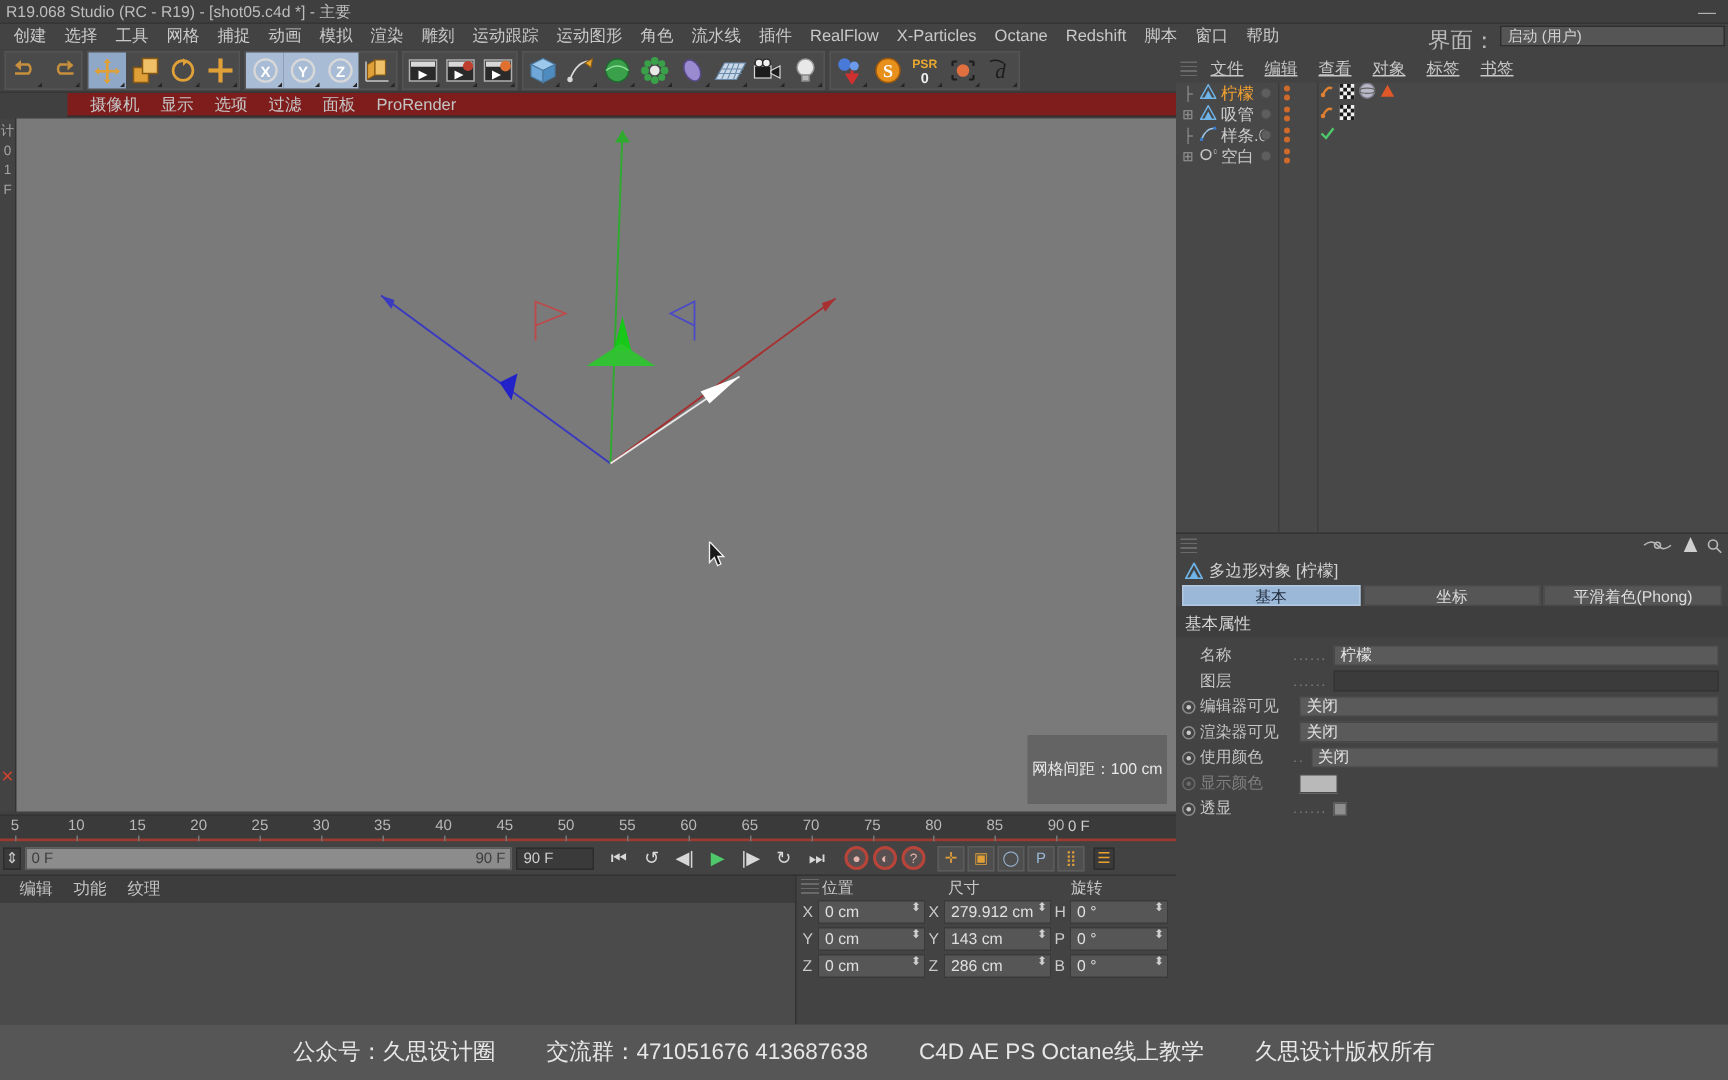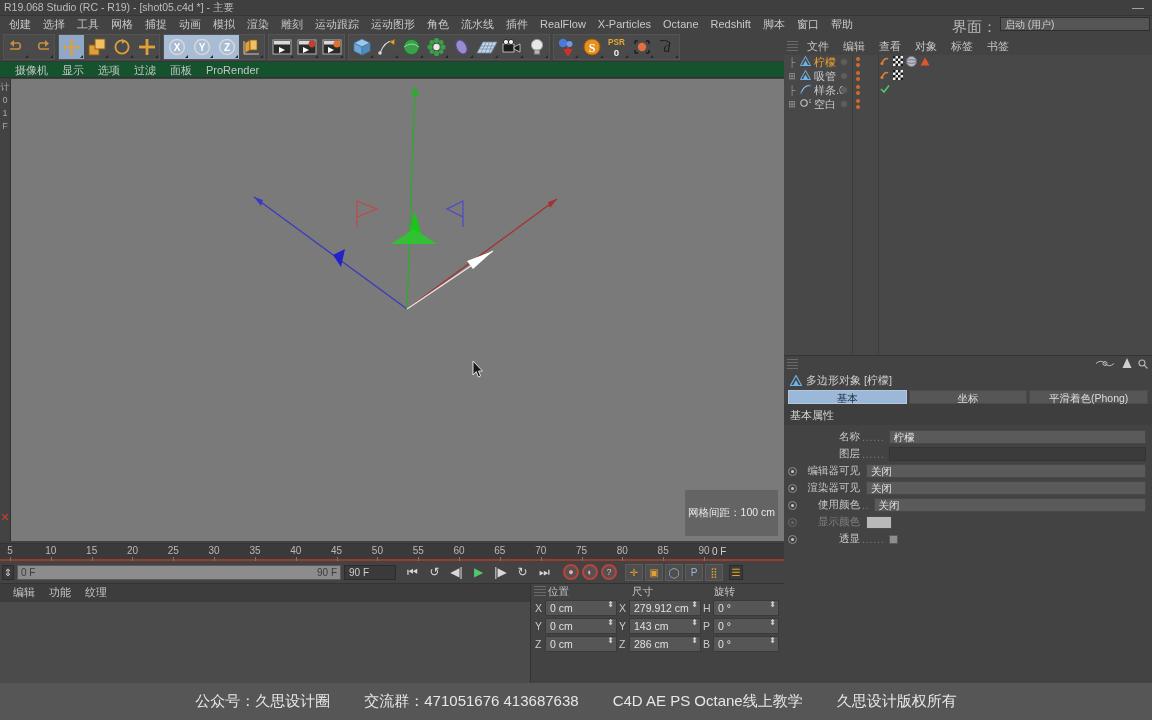--- a/index.html
+++ b/index.html
@@ -56,22 +56,22 @@
   }
   .tbtn.sel { background: #8fa8c8; }
   .tbtn.sel2 { background: #a8bcd6; }
   .tbtn .corner {
     position: absolute; right: 1px; bottom: 1px; width: 0; height: 0;
     border-left: 3px solid transparent; border-bottom: 3px solid #262626;
   }
 
   
   .vpheader {
-    height: 16px; background: #14532d; display: flex; align-items: center;
-    padding-left: 8px; border-bottom: 1px solid #303030; position: relative;
+    height: 16px; background: #7f1d1d; display: flex; align-items: center;
+    padding-left: 8px; border-bottom: 1px solid #303030; position: relative; margin-left: 45px;
   }
   .vpheader .vmi { padding: 0 7px; font-size: 11px; color: #c4c4c4; line-height: 16px; }
   .vp-icons { position: absolute; right: 3px; top: 2px; display: flex; gap: 4px; }
   .vp-ic { width: 11px; height: 11px; opacity: .75; }
 
   
   .left { position: absolute; left: 0; top: 79px; width: 784px; height: 462px; }
   .leftrail {
     position: absolute; left: 0; top: 0; width: 11px; height: 462px;
     background: #434343; border-right: 1px solid #333;
@@ -165,21 +165,21 @@
     justify-content: center; position: relative;
   }
   .cbtn .caret {
     position: absolute; right: 4px; top: 6px; width: 0; height: 0;
     border-left: 3px solid transparent; border-right: 3px solid transparent;
     border-top: 4px solid #d8d8d8;
   }
 
   
   .right { position: absolute; left: 784px; top: 38px; width: 368px; height: 645px; background: #434343; }
-  .om-menu { height: 17px; display: flex; align-items: center; padding-left: 3px; background: #434343; }
+  .om-menu { height: 17px; display: flex; align-items: center; padding-left: 3px; background: #434343; text-decoration: underline; }
   .om-menu .omi { padding: 0 7px; font-size: 11px; color: #c6c6c6; line-height: 17px; }
   .om-dots {
     width: 11px; height: 11px; margin-right: 2px;
     background: repeating-linear-gradient(to bottom, #7a7a7a 0 1px, transparent 1px 3px);
     opacity: .7;
   }
   .om-body { position: absolute; top: 17px; left: 0; width: 368px; height: 300px; background: #484848; }
   .om-col { position: absolute; top: 0; width: 1px; height: 300px; background: #3c3c3c; }
   .om-row { height: 14px; display: flex; align-items: center; position: relative; }
   .om-row .tree { width: 16px; font-size: 9px; color: #9a9a9a; text-align: center; }
@@ -204,21 +204,21 @@
   }
   .attr-tab.active { background: #9cb8d8; color: #1e2a38; border-color: #b2c8e0; }
   .attr-sec { font-size: 11px; color: #d6d6d6; padding: 4px 0 2px 6px; background: #3e3e3e; }
   .prow { display: flex; align-items: center; height: 16px; margin-top: 1px; }
   .pradio { width: 9px; height: 9px; border-radius: 50%; border: 1px solid #8c8c8c;
             margin-left: 4px; margin-right: 3px; position: relative; }
   .pradio::after { content: ''; position: absolute; left: 2px; top: 2px; width: 3px; height: 3px;
             border-radius: 50%; background: #c9c9c9; }
   .pradio.off { border-color: #6a6a6a; }
   .pradio.off::after { background: #6a6a6a; }
-  .plabel { width: 60px; font-size: 10.5px; color: #c6c6c6; text-align: right; }
+  .plabel { width: 60px; font-size: 10.5px; color: #c6c6c6; }
   .pdots { flex: 0 0 auto; font-size: 10px; color: #7d7d7d; letter-spacing: 1px; margin: 0 4px 0 2px; }
   .pfield {
     height: 14px; background: #5a5a5a; border: 1px solid #474747; flex: 1;
     margin-right: 6px; font-size: 10.5px; color: #e4e4e4; padding-left: 4px;
     line-height: 12px; display: flex; align-items: center;
   }
   .pfield.dark { background: #3b3b3b; border-color: #343434; }
   .swatch { width: 26px; height: 13px; background: #b9b9b9; border: 1px solid #4a4a4a; }
   .pcheck { width: 9px; height: 9px; background: #8e8e8e; border: 1px solid #5a5a5a; }
   .dim { color: #808080; }

